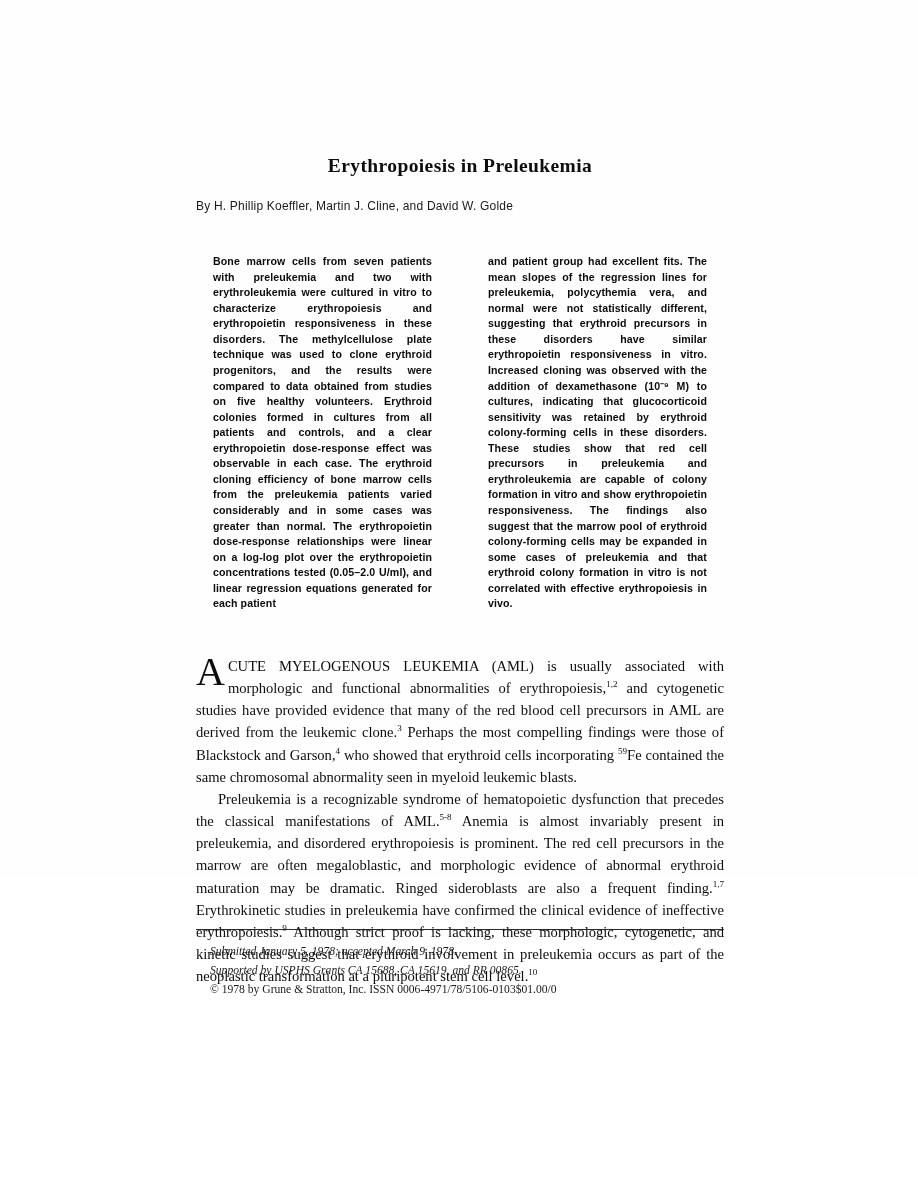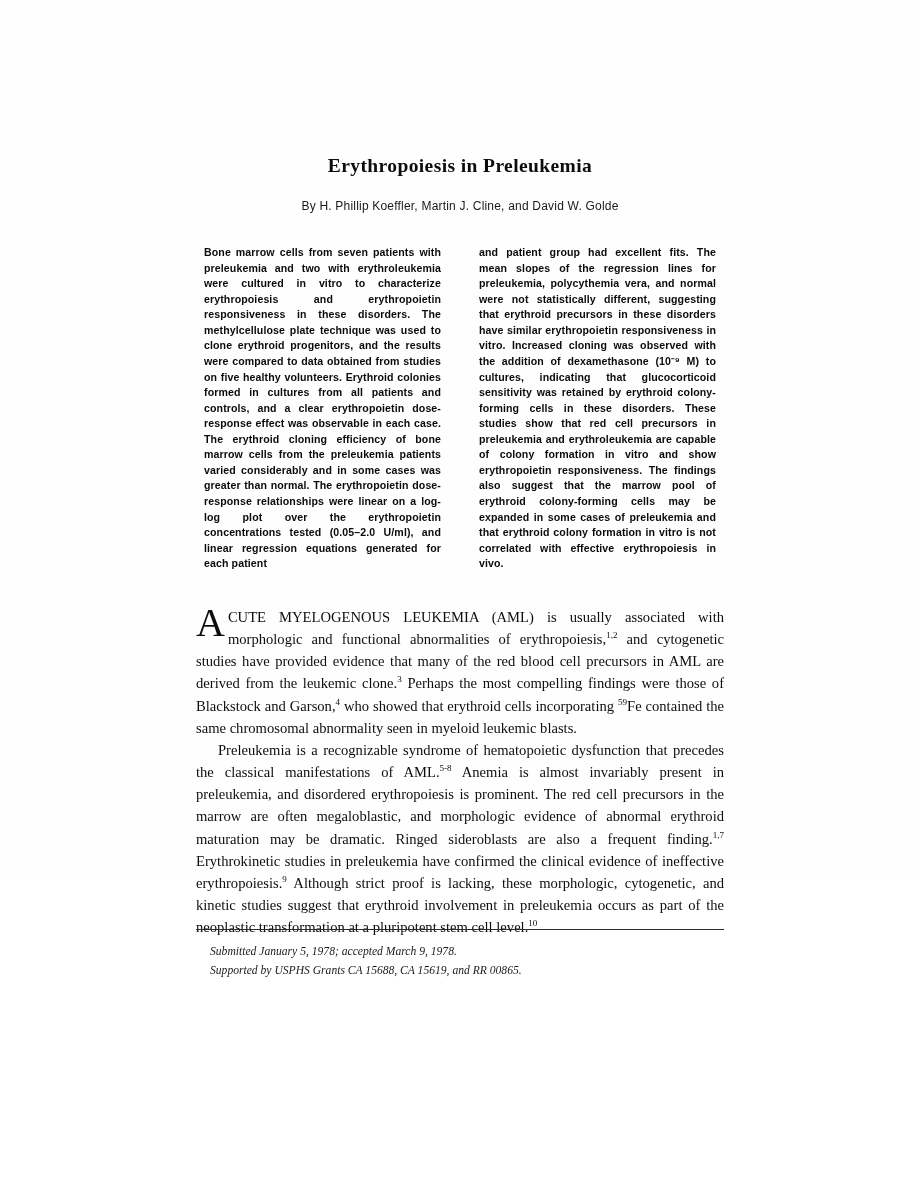--- a/index.html
+++ b/index.html
@@ -30,21 +30,20 @@
   }
   .title {
     text-align: center;
     font-size: 19.5px;
     font-weight: bold;
     letter-spacing: 0.4px;
     margin: 0 0 22px 0;
     font-family: "Liberation Serif", serif;
   }
   .byline {
-    text-align: center;
     font-size: 12px;
     letter-spacing: 0.2px;
     margin: 0 0 24px 0;
     font-family: "Liberation Sans", sans-serif;
     color: #1a1a1a;
   }
   .abstract {
     display: flex;
     gap: 22px;
     font-family: "Liberation Sans", sans-serif;
@@ -52,21 +51,21 @@
     font-size: 10.6px;
     line-height: 1.47;
     text-align: justify;
     letter-spacing: 0.1px;
     color: #0b0b0b;
   }
   .abstract .col {
     width: 253px;
   }
   .abstract p {
-    margin: 8px;
+    margin: 17px;
     text-align: justify;
     text-justify: inter-word;
   }
   .body-text {
     margin-top: 26px;
     font-size: 14.6px;
     line-height: 1.52;
     text-align: justify;
     font-family: "Liberation Serif", serif;
   }
@@ -167,16 +166,17 @@
       <p><span>Preleukemia is a recognizable syndrome of hematopoietic dysfunction that precedes the classical manifestations of AML.</span><sup>5-8</sup><span> Anemia is almost invariably present in preleukemia, and disordered erythropoiesis is prominent. The red cell precursors in the marrow are often megaloblastic, and morphologic evidence of abnormal erythroid maturation may be dramatic. Ringed sideroblasts are also a frequent finding.</span><sup>1,7</sup><span> Erythrokinetic studies in preleukemia have confirmed the clinical evidence of ineffective erythropoiesis.</span><sup>9</sup><span> Although strict proof is lacking, these morphologic, cytogenetic, and kinetic studies suggest that erythroid involvement in preleukemia occurs as part of the neoplastic transformation at a pluripotent stem cell level.</span><sup>10</sup></p>
     </div>
 
   </div>
 
   <div class="rule"></div>
 
   <div class="footnotes">
     <p class="ind"><i>Submitted January 5, 1978; accepted March 9, 1978.</i></p>
     <p class="ind"><i>Supported by USPHS Grants CA 15688, CA 15619, and RR 00865.</i></p>
+    <p class="ind">© 1978 by Grune &amp; Stratton, Inc. ISSN 0006-4971/78/5106-0103$01.00/0</p>
   </div>
 
 
 </div>
 
 </body></html>

